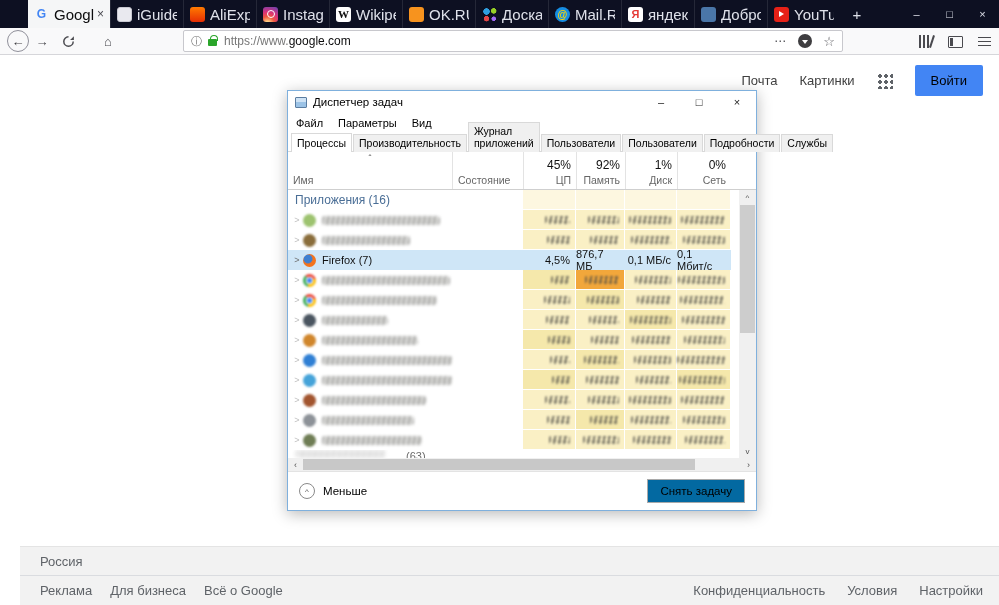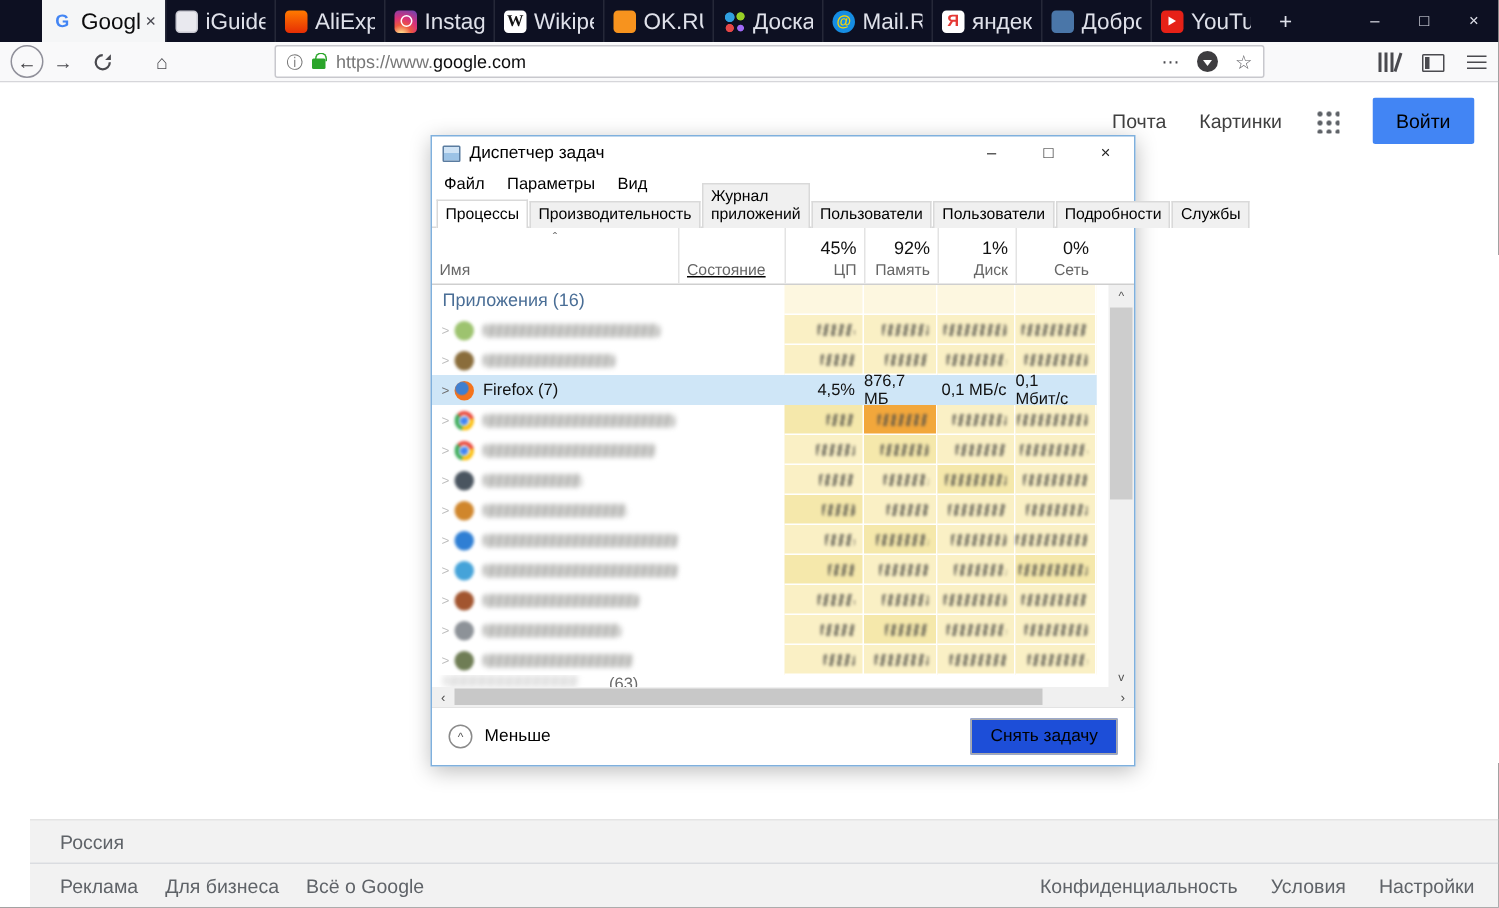--- a/index.html
+++ b/index.html
@@ -98,21 +98,21 @@
   .tm-ctl{width:38px;display:flex;align-items:center;justify-content:center;color:#222;font-size:11px;}
   .tm-menu{height:19px;display:flex;align-items:center;padding-left:8px;gap:15px;font-size:11px;}
   .tm-tabs{height:20px;display:flex;align-items:flex-end;padding-left:3px;border-bottom:1px solid #d9d9d9;}
   .tm-tab{padding:2px 5px 3px;border:1px solid #d9d9d9;border-bottom:none;background:#f0f0f0;
           margin-right:1px;margin-bottom:0;font-size:10.5px;position:relative;top:1px;}
   .tm-tab.sel{background:#fff;padding-top:3px;z-index:2;}
   .tm-header{height:38px;display:flex;border-bottom:1px solid #cfcfcf;}
   .thc{border-left:1px solid #e3e3e3;display:flex;flex-direction:column;justify-content:flex-end;
        padding:2px 5px 3px;position:relative;}
   .thc:first-child{border-left:none;}
-  .col-name{width:164px;}.col-status{width:71px;text-decoration:underline;}.col-cpu{width:53px;}.col-mem{width:49px;}
+  .col-name{width:164px;}.col-status{width:71px;}.col-cpu{width:53px;}.col-mem{width:49px;}
   .col-disk{width:52px;}.col-net{width:54px;}
   .th-label{font-size:10.5px;color:#666;}
   .th-right{text-align:right;}
   .th-pct{font-size:12px;color:#111;text-align:right;margin-bottom:2px;}
   .sort-arrow{position:absolute;top:1px;left:50%;transform:translateX(-50%);font-size:9px;color:#555;}
 
   .tm-list{position:relative;height:268px;overflow:hidden;}
   .tm-rows{position:absolute;left:0;top:0;}
   .prow{height:20px;display:flex;align-items:center;}
   .prow .c-name{width:164px;display:flex;align-items:center;padding-left:3px;}
@@ -149,21 +149,21 @@
   .tm-hscroll{height:13px;background:#f0f0f0;position:relative;display:flex;align-items:center;}
   .hs-arrow{width:15px;text-align:center;font-size:9px;color:#505050;}
   .hs-arrow.right{position:absolute;right:0;}
   .hs-thumb{position:absolute;left:15px;top:1px;bottom:1px;width:392px;background:#c8c8c8;}
 
   .tm-footer{height:39px;border-top:1px solid #e3e3e3;display:flex;align-items:center;padding:0 11px;}
   .less{display:flex;align-items:center;gap:8px;font-size:11.5px;cursor:pointer;}
   .chev-circle{width:16px;height:16px;border:1px solid #8a8a8a;border-radius:50%;
       display:flex;align-items:center;justify-content:center;font-size:8px;color:#555;}
   .endtask-btn{margin-left:auto;font-size:11.5px;padding:5px 12px;border:1px solid #a9a9a9;
-      background:#1d4ed8;cursor:pointer;text-align:center;}
+      background:#0369a1;cursor:pointer;text-align:center;}
 </style>
 </head>
 <body>
 
 <div class="browser">
 
   <div class="tabbar">
     <div class="tab-pad"></div>
     <div id="tabs-mount" style="display:flex;">
         <div class="tab active">

